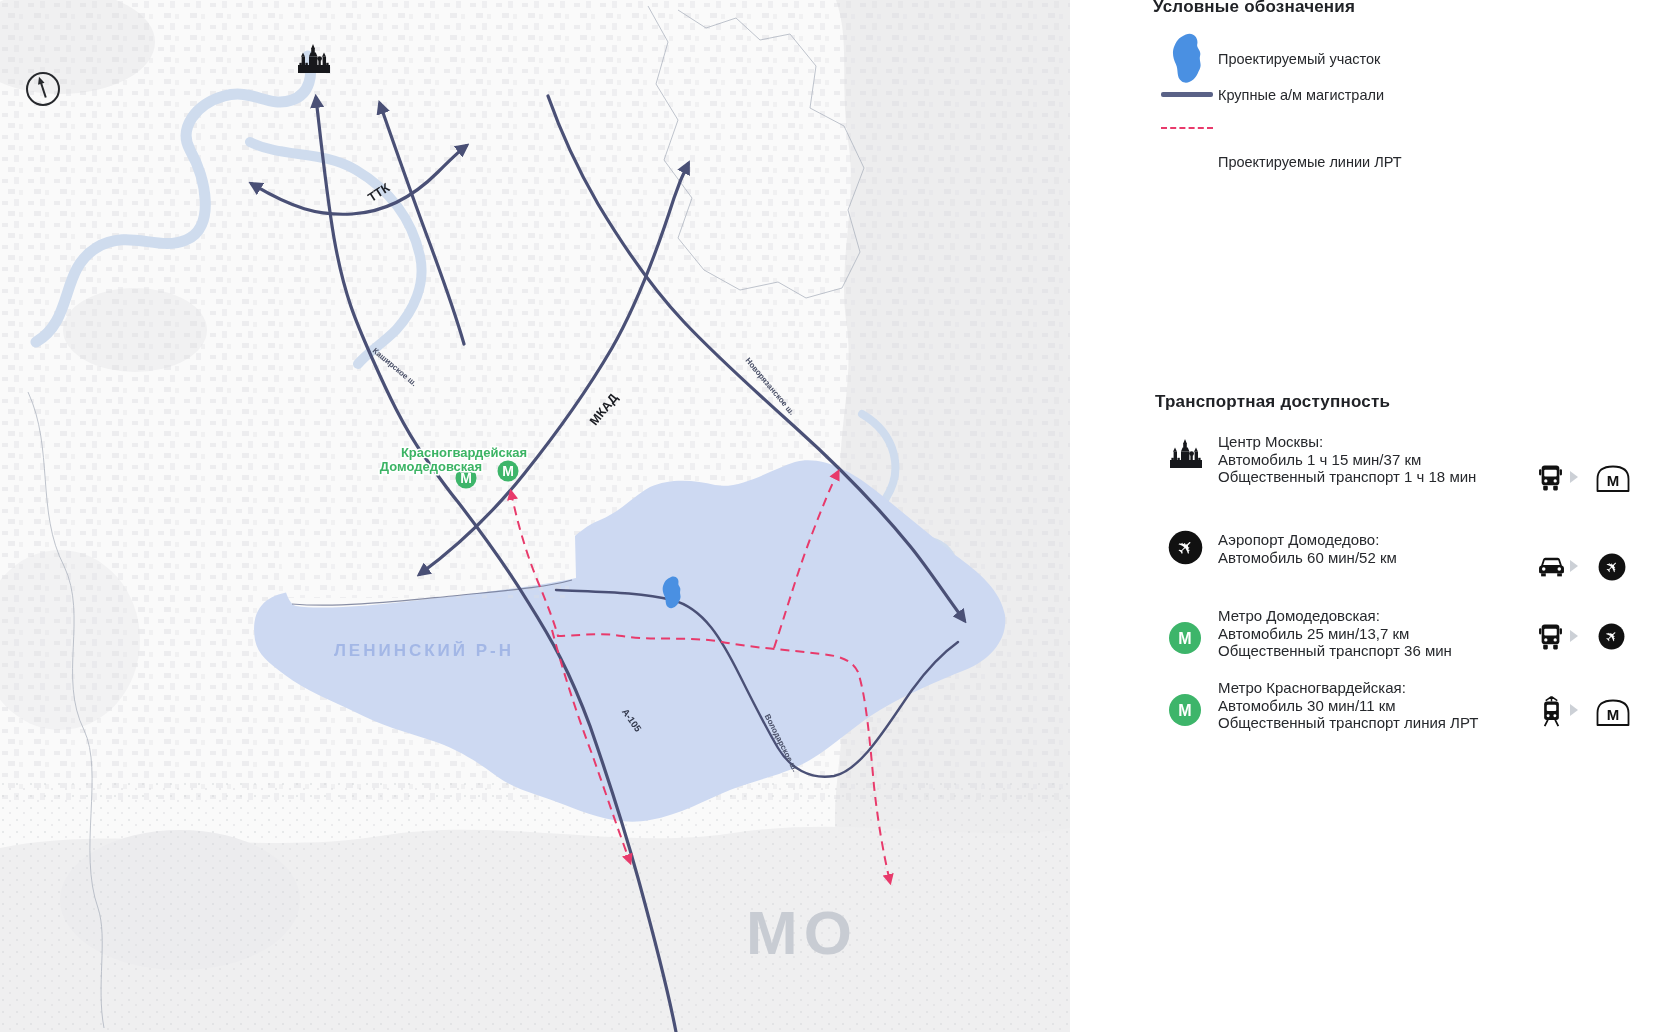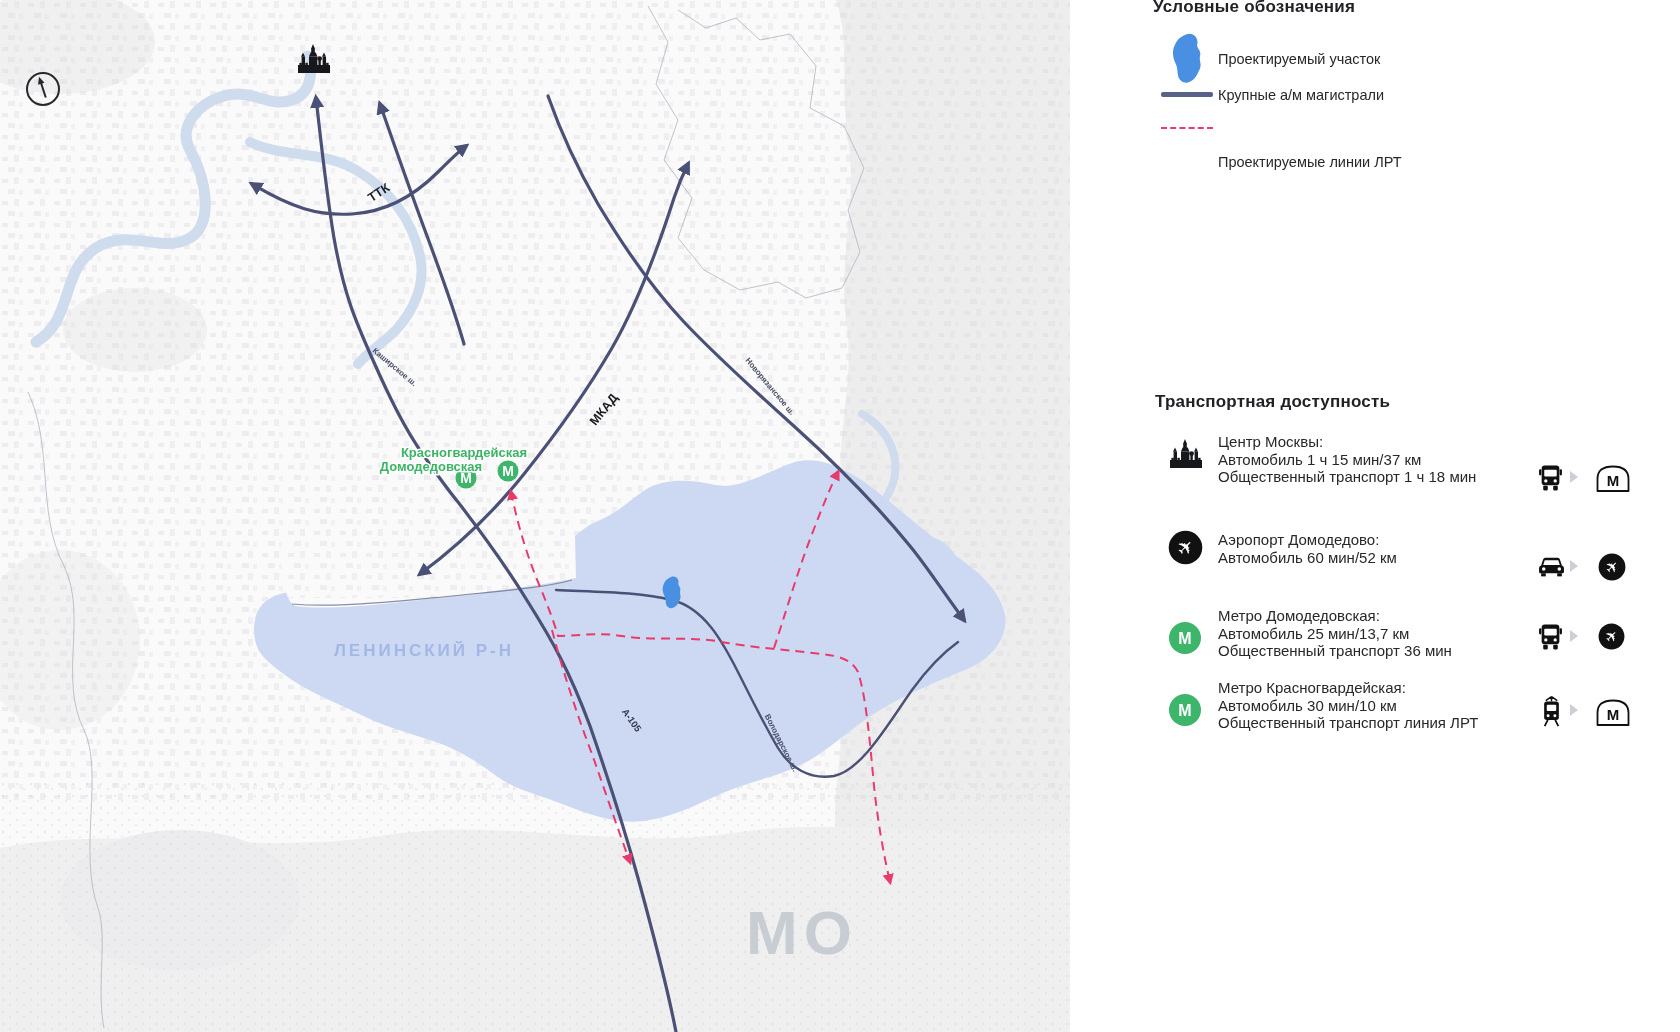--- a/index.html
+++ b/index.html
@@ -261,21 +261,21 @@
       <circle cx="17" cy="17" r="16.3" fill="#111"></circle>
       <text x="17" y="23.5" text-anchor="middle" font-size="19" fill="#fff" transform="rotate(-45 17 17)">✈</text>
     </svg>
 
     <svg class="abs" style="left:99px;top:694px;" width="32" height="32" viewBox="0 0 32 32">
       <circle cx="16" cy="16" r="16" fill="#3db56a"></circle>
       <text x="16" y="22" text-anchor="middle" font-size="16" font-weight="700" fill="#fff">М</text>
     </svg>
     <div class="abs row-lines" style="left:148px;top:679px;">
       <div>Метро Красногвардейская:</div>
-      <div>Автомобиль 30 мин/10 км</div>
+      <div>Автомобиль 30 мин/11 км</div>
       <div>Общественный транспорт линия ЛРТ</div>
     </div>
     <svg class="abs" style="left:471px;top:695px;" width="21" height="33" viewBox="0 0 20 30">
       <path d="M10,0.8 L4.5,4.6 M10,0.8 L15.5,4.6 M10,0.8 L10,5.5" stroke="#111" stroke-width="1.4" fill="none"></path>
       <rect x="3" y="5.5" width="14" height="17.5" rx="2.5" fill="#111"></rect>
       <rect x="5.5" y="8.5" width="9" height="6" rx="1" fill="#fff"></rect>
       <circle cx="6.8" cy="19" r="1.4" fill="#fff"></circle>
         <circle cx="13.2" cy="19" r="1.4" fill="#fff"></circle>
       <path d="M6.5,23 L3.5,29 M13.5,23 L16.5,29" stroke="#111" stroke-width="1.7"></path>
     </svg>

